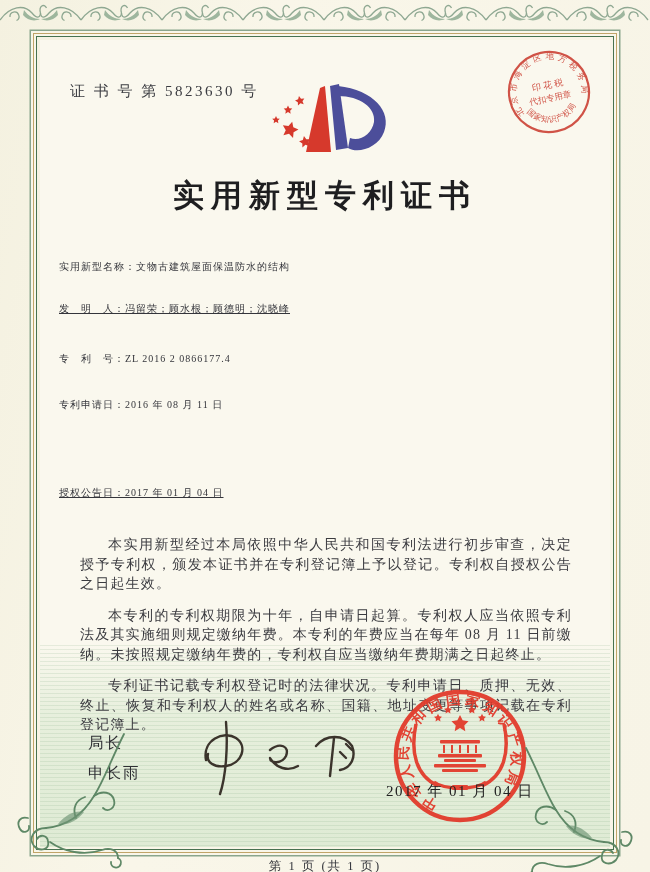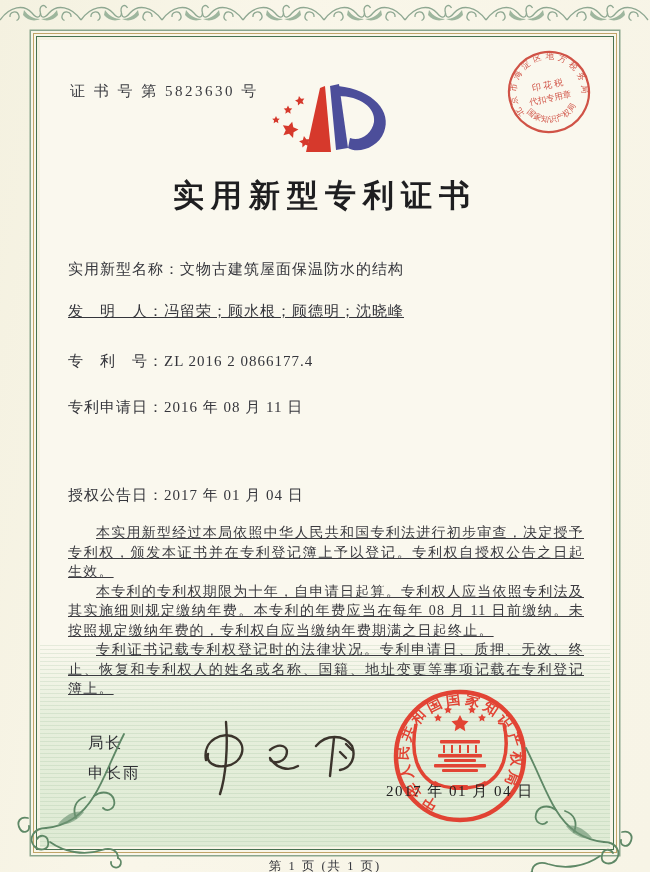--- a/index.html
+++ b/index.html
@@ -29,28 +29,28 @@
   .flourishes{position:absolute;left:0;top:732px;z-index:5;}
   svg .lf{fill:#8fac92;stroke:none;}
   svg .leaffill{fill:#6f9574;opacity:.65;stroke:none;}
 
   .cert-no{position:absolute;left:70px;top:82px;z-index:2;font-size:15px;letter-spacing:2.5px;color:#3a3b40;}
   .logo{position:absolute;left:258px;top:84px;z-index:2;}
   .title{
     position:absolute;left:0;top:175px;width:100%;text-align:center;z-index:2;
     font-size:31px;font-weight:bold;letter-spacing:7px;color:#1e1e20;
   }
-  .field{position:absolute;left:68px;z-index:2;font-size:15px;color:#34353b;letter-spacing:1px;white-space:nowrap;}
-  .f1{top:260px;} .f2{top:302px;text-decoration:underline;} .f3{top:352px;} .f4{top:398px;} .f5{top:442px;} .f6{top:486px;}
+  .field{position:absolute;left:59px;z-index:2;font-size:10px;color:#34353b;letter-spacing:1px;white-space:nowrap;}
+  .f1{top:260px;} .f2{top:302px;text-decoration:underline;} .f3{top:352px;} .f4{top:398px;} .f5{top:442px;} .f6{top:486px;text-decoration:underline;}
   .field .lab{color:#34353b;}
   .paragraphs{
     position:absolute;left:68px;top:523px;width:516px;z-index:2;
     font-size:14px;line-height:19.5px;color:#3b3b40;letter-spacing:1.2px;text-align:justify;
   }
-  .paragraphs p{margin:0;text-indent:2em;text-decoration:underline;}
+  .paragraphs p{margin:12px;text-indent:2em;}
   .signer{position:absolute;left:88px;z-index:2;font-size:15.5px;color:#2e2f33;letter-spacing:2px;}
   .signer.t1{top:733px;} .signer.t2{top:763px;}
   .signature{position:absolute;left:168px;top:712px;z-index:3;}
   .tax-stamp{position:absolute;left:497px;top:40px;z-index:3;transform:rotate(-12deg);opacity:.92;}
   .seal{position:absolute;left:388px;top:684px;z-index:3;opacity:.95;}
   .seal-date{position:absolute;left:386px;top:782px;z-index:4;font-size:15px;letter-spacing:1.5px;color:#222;white-space:nowrap;}
   .footer{
     position:absolute;left:0;top:826px;width:100%;text-align:center;z-index:2;
     font-size:12.5px;letter-spacing:2px;color:#34353b;margin-top:32px;
   }

